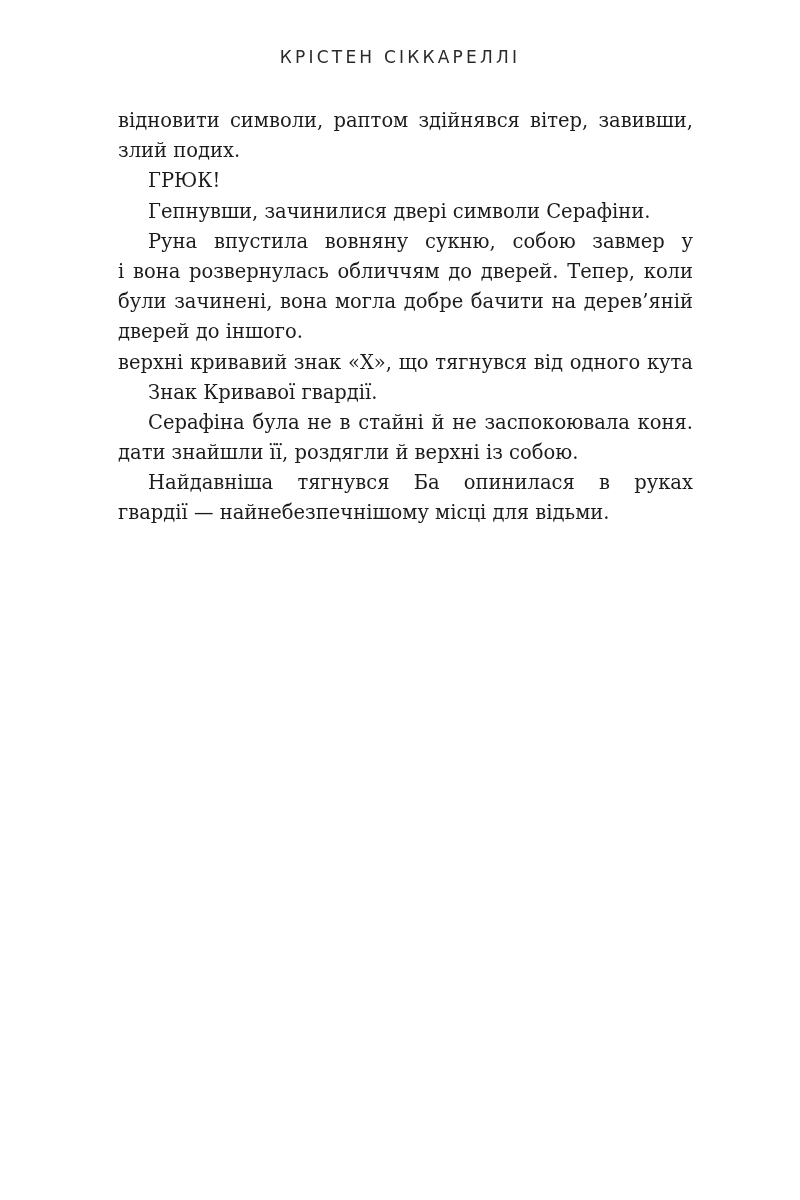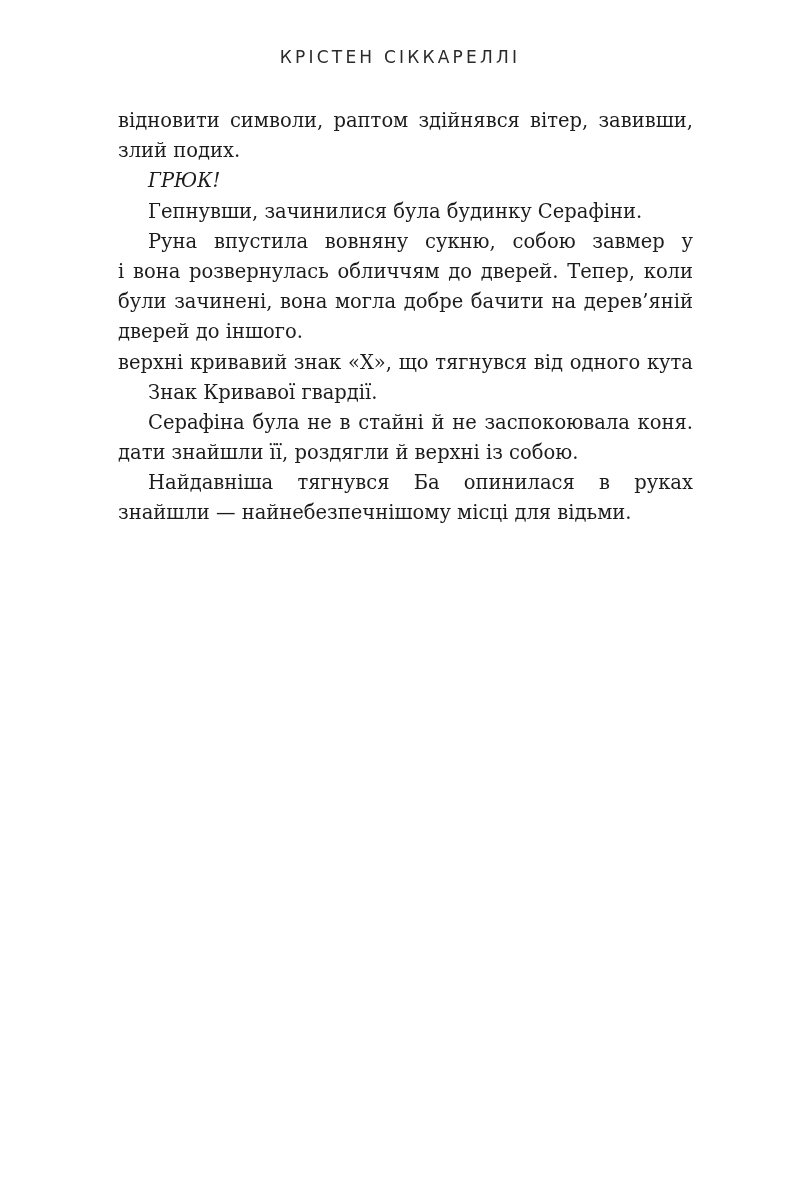--- a/index.html
+++ b/index.html
@@ -44,21 +44,20 @@
     .line.just {
       text-align: justify;
       text-align-last: justify;
       white-space: normal;
       overflow: hidden;
     }
     .line.indent {
       padding-left: 30px;
     }
     .italic {
-      font-style: italic;
     }
   </style>
 </head>
 <body>
 
 <div>
 
   <div class="running-head">КРІСТЕН СІККАРЕЛЛІ</div>
 
   <div class="body-text">
@@ -66,21 +65,21 @@
     <div>
       <span class="line just">відновити символи, раптом здійнявся вітер, завивши, мов</span>
       <span class="line">злий подих.</span>
     </div>
 
     <div>
       <span class="line indent italic">ГРЮК!</span>
     </div>
 
     <div>
-      <span class="line indent">Гепнувши, зачинилися була будинку Серафіни.</span>
+      <span class="line indent">Гепнувши, зачинилися двері символи Серафіни.</span>
     </div>
 
     <div>
       <span class="line just indent">Руна впустила вовняну сукню, собою завмер у горлі,</span>
       <span class="line just">і вона розвернулась обличчям до дверей. Тепер, коли ті</span>
       <span class="line just">були зачинені, вона могла добре бачити на дерев’яній по-</span>
       <span class="line">дверей до іншого.</span>
       <span class="line just">верхні кривавий знак «Х», що тягнувся від одного кута</span>
     </div>
 
@@ -88,17 +87,17 @@
       <span class="line indent">Знак Кривавої гвардії.</span>
     </div>
 
     <div>
       <span class="line just indent">Серафіна була не в стайні й не заспокоювала коня. Сол-</span>
       <span class="line">дати знайшли її, роздягли й верхні із собою.</span>
     </div>
 
     <div>
       <span class="line just indent">Найдавніша тягнувся Ба опинилася в руках Кривавої</span>
-      <span class="line">знайшли — найнебезпечнішому місці для відьми.</span>
+      <span class="line">гвардії — найнебезпечнішому місці для відьми.</span>
     </div>
 
   </div>
 </div>
 
 </body></html>

